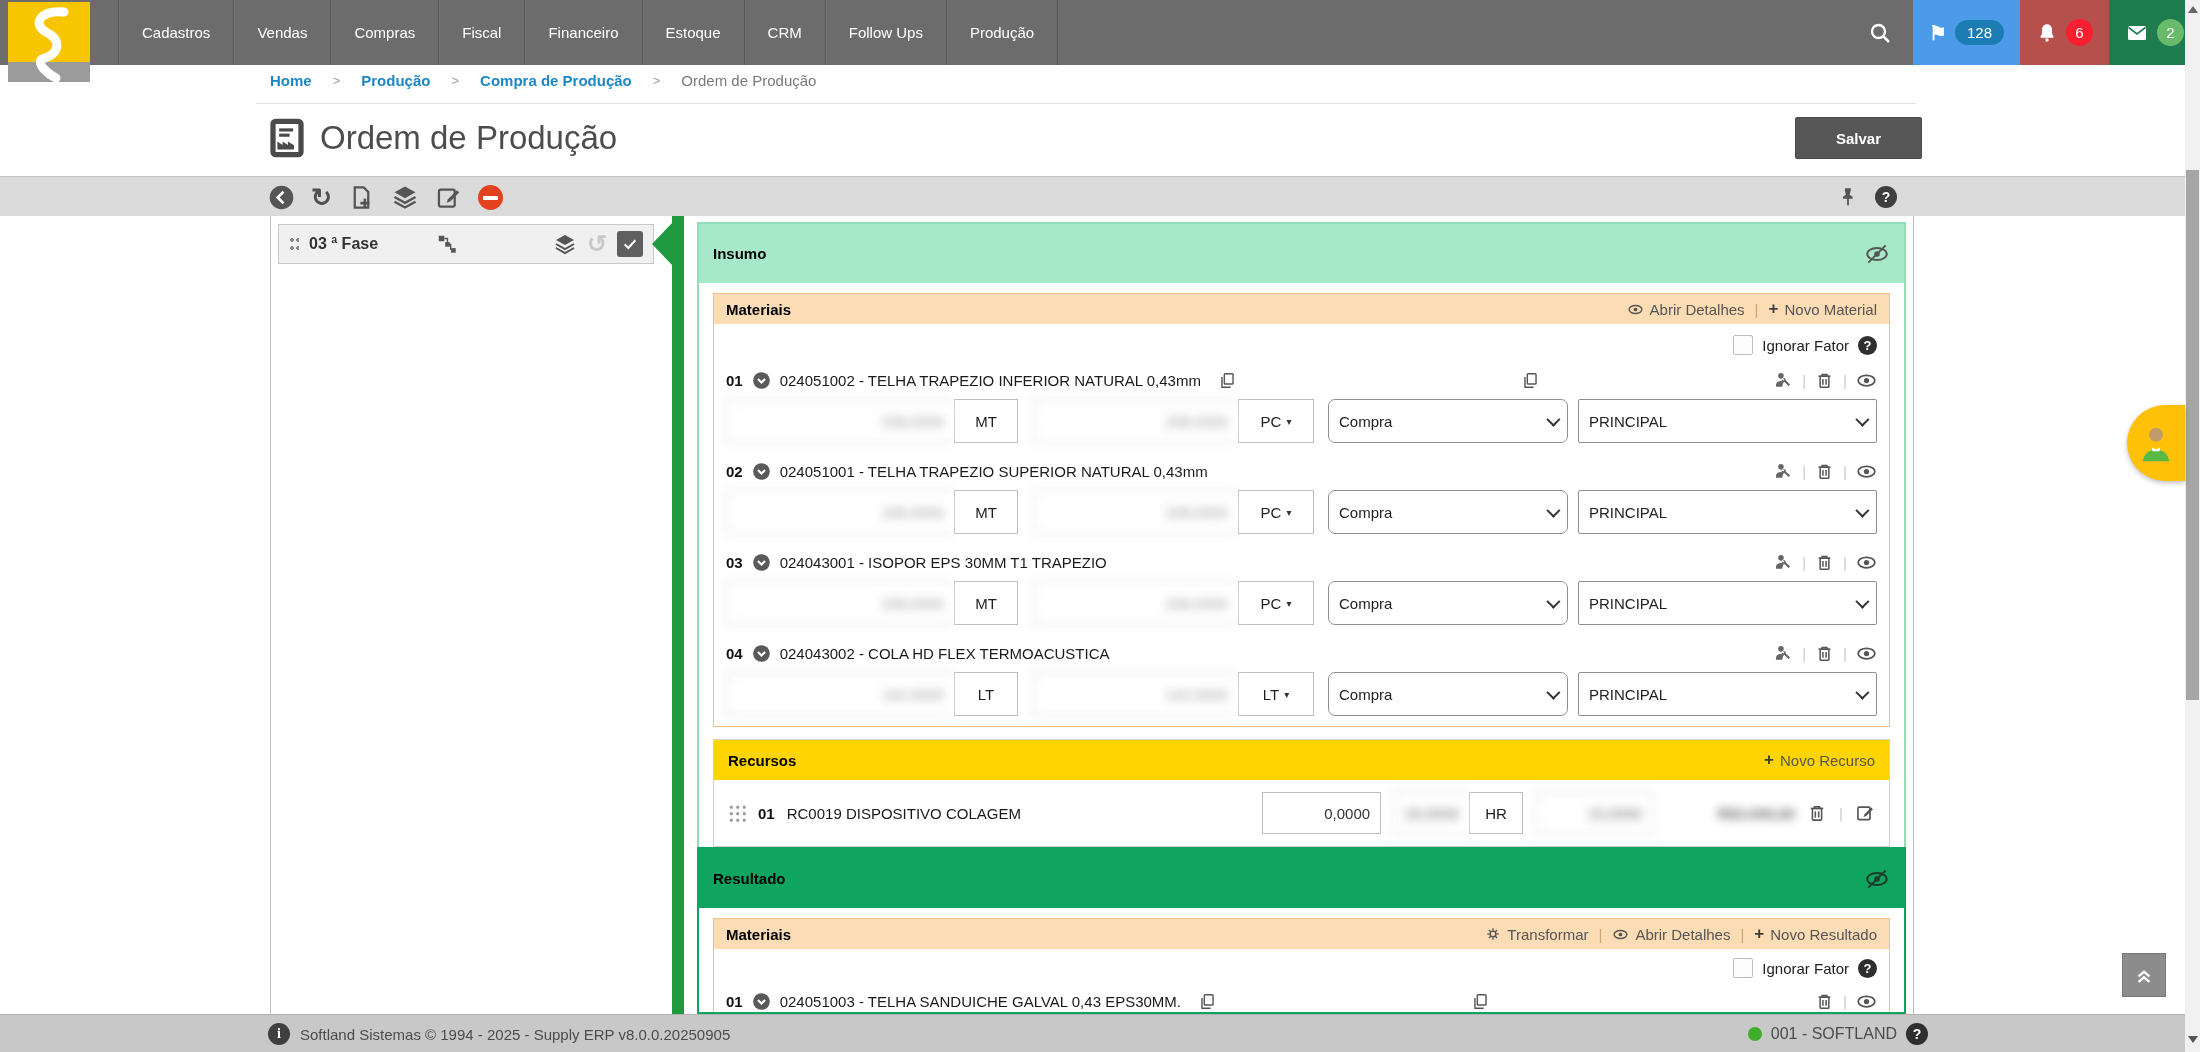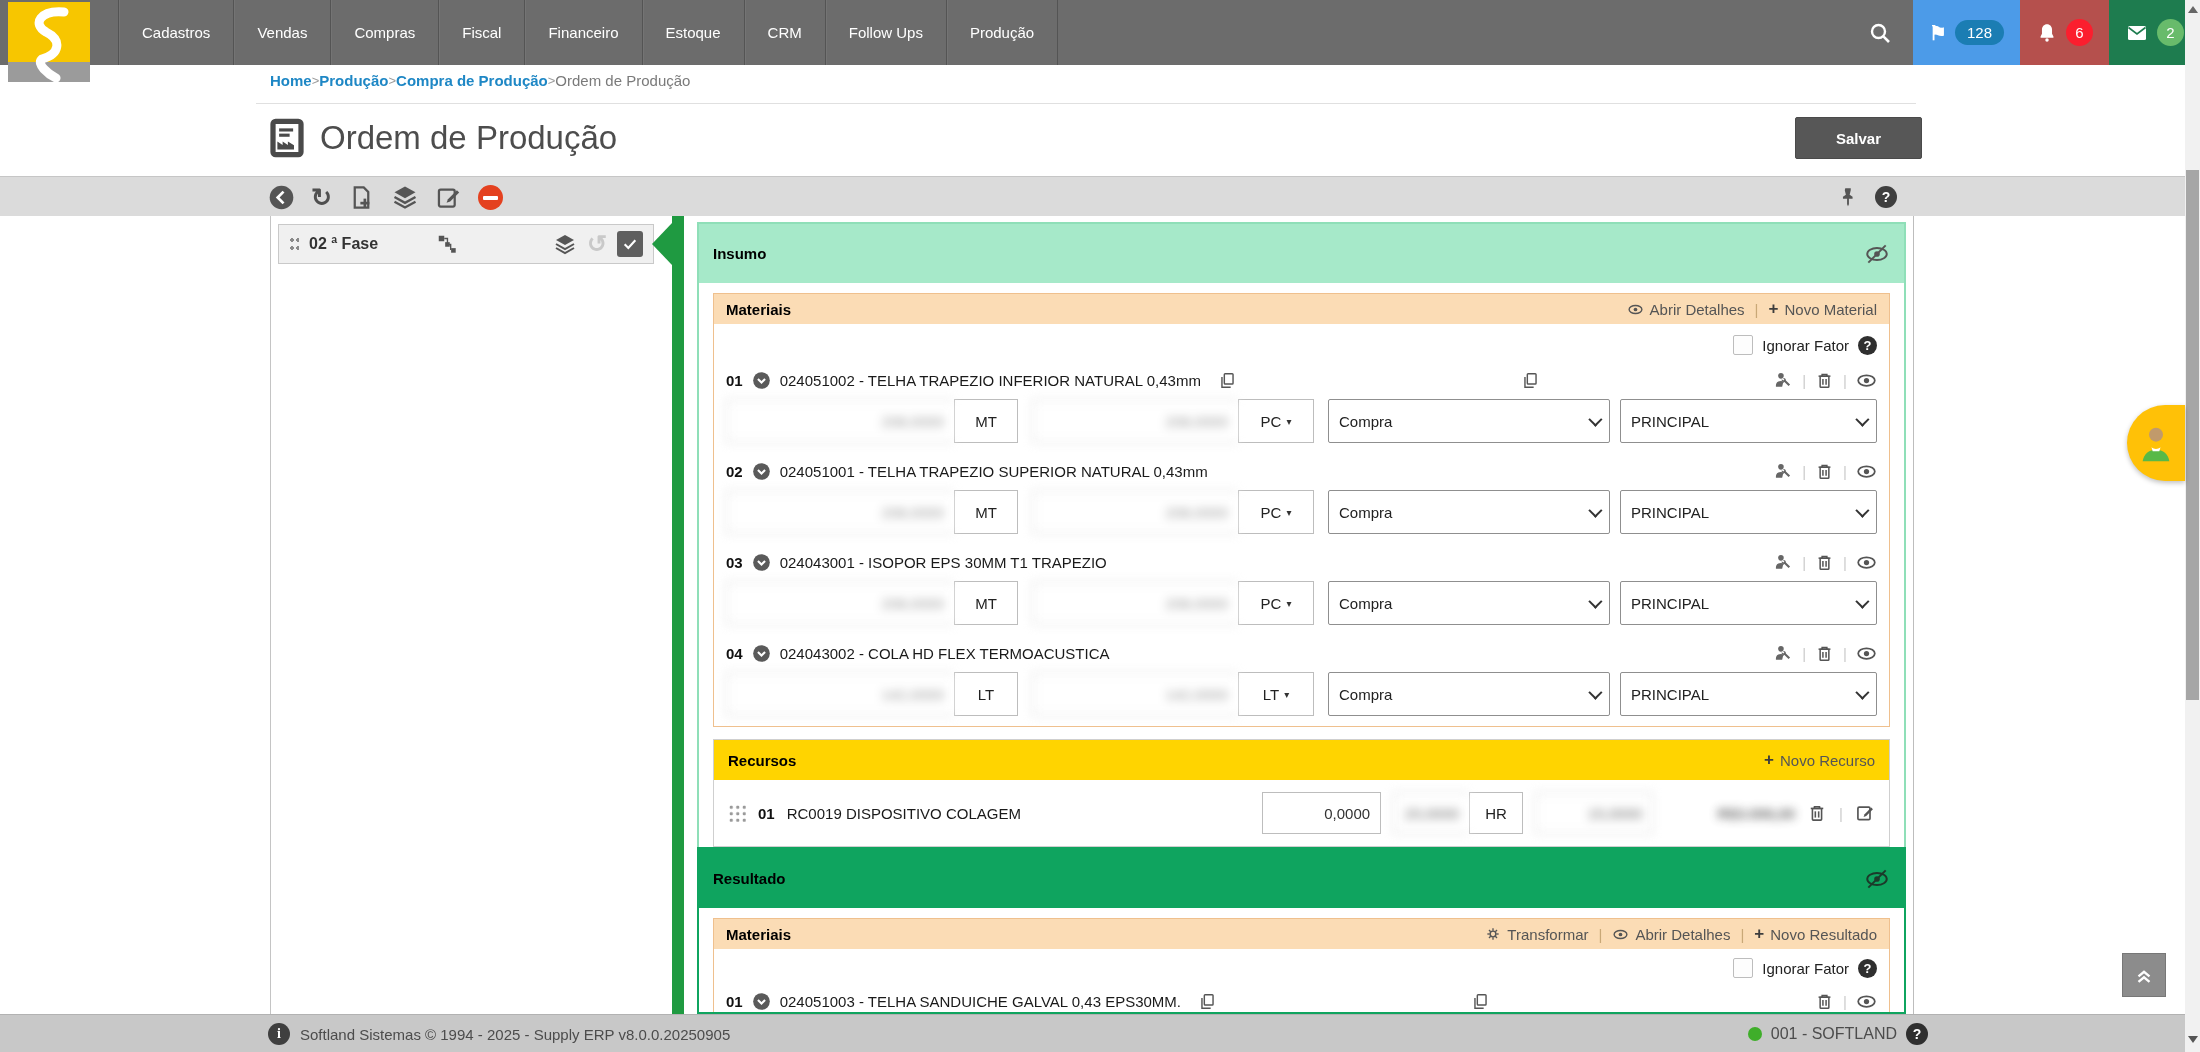--- a/index.html
+++ b/index.html
@@ -22,21 +22,21 @@
   .blk-green{background:#1E7C4F;}
   .pill{background:#1B7DB3;color:#fff;border-radius:13px;padding:4px 12px;font-size:15px;}
   .badge-circle{width:27px;height:27px;border-radius:50%;color:#fff;display:flex;align-items:center;justify-content:center;font-size:15px;}
   .bdg-red{background:#FB1E2E;}
   .bdg-green{background:#68BB6B;}
   .userbox{display:flex;align-items:center;gap:12px;padding:0 26px 0 18px;cursor:pointer;}
   .welcome{color:#fff;line-height:1.3;}
   .uname{filter:blur(5px);opacity:.8;}
 
   
-  .crumbrow{position:absolute;left:270px;top:72px;display:flex;align-items:center;gap:0;font-size:15px;}
+  .crumbrow{position:absolute;left:270px;top:72px;display:flex;align-items:center;gap:21px;font-size:15px;}
   .crumb-link{color:#1E87C5;font-weight:bold;cursor:pointer;}
   .crumb-sep{color:#9a9a9a;font-size:13px;}
   .crumb-current{color:#7a7a7a;}
   .crumb-line{position:absolute;left:256px;top:103px;width:1660px;height:0;border-bottom:1px solid #e0e0e0;}
   .titlerow{position:absolute;left:266px;top:115px;display:flex;align-items:center;gap:12px;}
   .page-title{font-size:33px;color:#4d4d4d;}
   .save-btn{position:absolute;left:1795px;top:117px;width:125px;height:40px;background:#575757;color:#fff;
             font-weight:bold;font-size:15px;border:1px solid #4a4a4a;border-radius:2px;display:flex;align-items:center;justify-content:center;cursor:pointer;}
 
   
@@ -92,21 +92,21 @@
   .row-actions{margin-left:auto;display:flex;align-items:center;gap:9px;}
   .isep{color:#ccc;}
   .mrow-inputs{height:44px;display:flex;align-items:stretch;margin:3px 0 12px;}
   .qty-input{box-sizing:border-box;border:1px solid #bdbdbd;border-right:none;width:228px;text-align:right;padding:0 10px;font-size:15px;font-family:"Liberation Sans",sans-serif;color:#777;outline:none;}
   .qty2{width:206px;}
   .unitbox{box-sizing:border-box;width:64px;border:1px solid #bdbdbd;display:flex;align-items:center;justify-content:center;gap:5px;font-size:15px;color:#222;background:#fff;cursor:pointer;}
   .unit-dd{width:76px;}
   .gap12{width:14px;}
   .gap8{width:10px;}
   .fselect{box-sizing:border-box;border:1px solid #8f8f8f;border-radius:2px;background:#fff;display:flex;align-items:center;padding:0 10px;font-size:15px;color:#222;cursor:pointer;}
-  .sel-origin{width:282px;}
+  .sel-origin{width:240px;border-radius:7px;}
   .sel-type{flex:1;}
   .sel-caret{margin-left:auto;width:8px;height:8px;border-right:2px solid #333;border-bottom:2px solid #333;transform:rotate(45deg) translateY(-2px);}
   .masked{filter:blur(5px);opacity:.75;}
   .caret-glyph{font-size:10px;color:#333;}
 
   
   .recbox{margin-top:12px;border:1px solid #cfcfcf;}
   .recbox-header{height:40px;background:#FFD400;display:flex;align-items:center;padding:0 14px;}
   .rec-row{height:66px;display:flex;align-items:center;gap:12px;padding:0 14px;background:#fff;}
   .grid-handle{width:18px;height:18px;background-image:radial-gradient(#9a9a9a 1.7px, transparent 1.9px);background-size:6.5px 6.5px;cursor:grab;}
@@ -260,21 +260,21 @@
       </span>
       <span class="tool circle-help">?</span>
     </div>
   </div>
 
   <div class="main">
     <div class="panel-edge"></div>
 
     <div class="phase-item">
       <span class="dots-handle"></span>
-      <span class="phase-label">02 ª Fase</span>
+      <span class="phase-label">03 ª Fase</span>
       <span class="tool" style="margin-left:48px;">
         <svg width="22" height="22" viewBox="0 0 24 24">
             <g fill="#555">
               <rect x="3" y="3" width="6" height="6"></rect>
               <rect x="10" y="10" width="5" height="5"></rect>
               <rect x="16.5" y="16.5" width="5" height="5"></rect>
             </g>
             <path d="M9 6h3.5v6.5H16v6" stroke="#555" stroke-width="1.5" fill="none"></path>
           </svg>
       </span>

